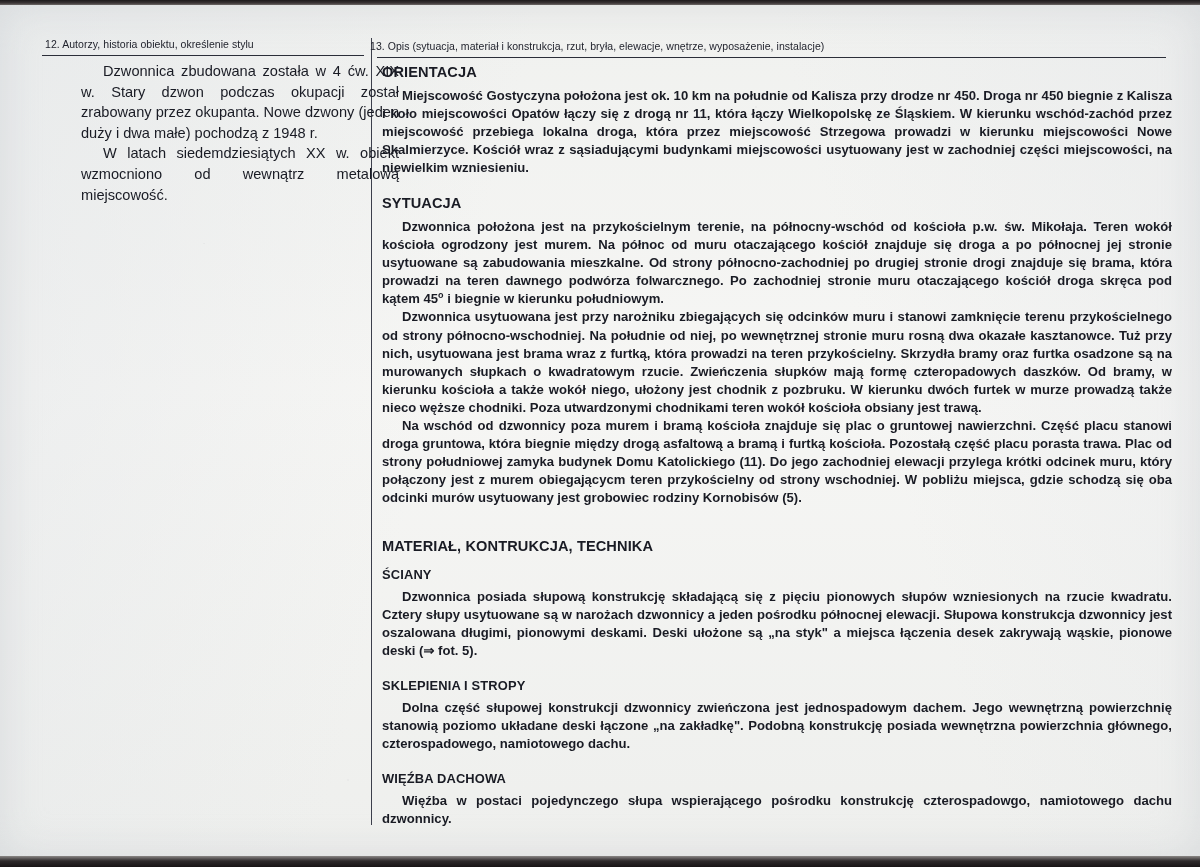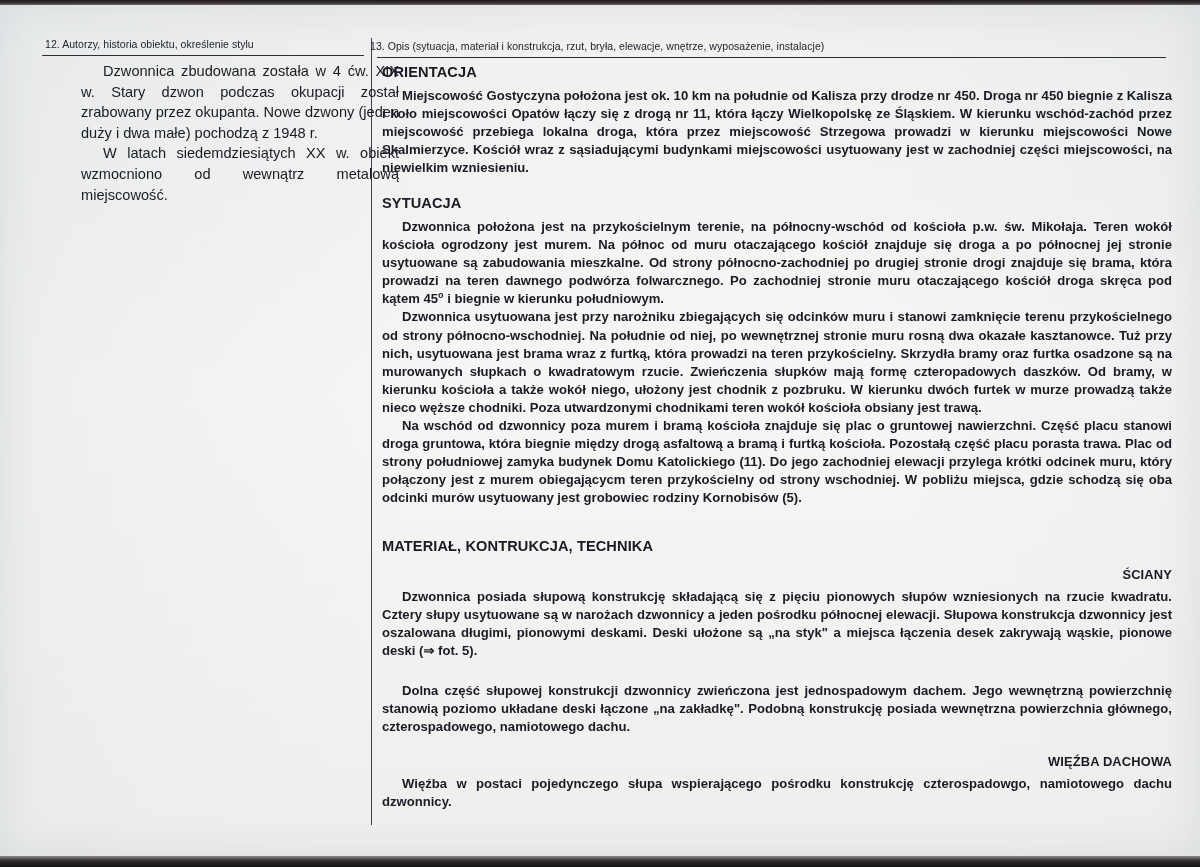--- a/index.html
+++ b/index.html
@@ -134,21 +134,21 @@
     font-weight: bold;
     letter-spacing: .1px;
     text-align: left;
   }
   .col-right h3 {
     margin: 0;
     font-size: 12.9px;
     line-height: 17px;
     font-weight: bold;
     letter-spacing: .15px;
-    text-align: right;
+    text-align: left;
   }
   .sp-xs { height: 5px; }
   .sp-s  { height: 10px; }
   .sp-m  { height: 17px; }
   .sp-xl { height: 30px; }
 
   sup.deg {
     font-size: 9px;
     vertical-align: super;
     line-height: 0;
@@ -193,20 +193,21 @@
       <h2>MATERIAŁ, KONTRUKCJA, TECHNIKA</h2>
 
       <div class="sp-s"></div>
 
       <h3>ŚCIANY</h3>
       <div class="sp-xs"></div>
       <p>Dzwonnica posiada słupową konstrukcję składającą się z pięciu pionowych słupów wzniesionych na rzucie kwadratu. Cztery słupy usytuowane są w narożach dzwonnicy a jeden pośrodku północnej elewacji. Słupowa konstrukcja dzwonnicy jest oszalowana długimi, pionowymi deskami. Deski ułożone są „na styk" a miejsca łączenia desek zakrywają wąskie, pionowe deski (⇒ fot. 5).</p>
 
       <div class="sp-m"></div>
 
+      <h3>SKLEPIENIA I STROPY</h3>
       <div class="sp-xs"></div>
       <p>Dolna część słupowej konstrukcji dzwonnicy zwieńczona jest jednospadowym dachem. Jego wewnętrzną powierzchnię stanowią poziomo układane deski łączone „na zakładkę". Podobną konstrukcję posiada wewnętrzna powierzchnia głównego, czterospadowego, namiotowego dachu.</p>
 
       <div class="sp-m"></div>
 
       <h3>WIĘŹBA DACHOWA</h3>
       <div class="sp-xs"></div>
       <p>Więźba w postaci pojedynczego słupa wspierającego pośrodku konstrukcję czterospadowgo, namiotowego dachu dzwonnicy.</p>
 
     </div>

